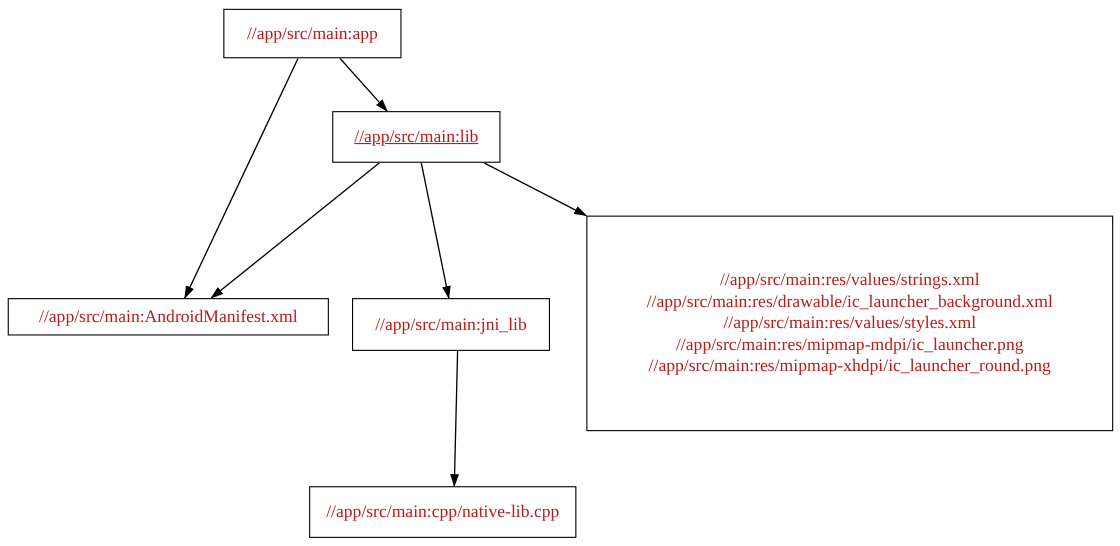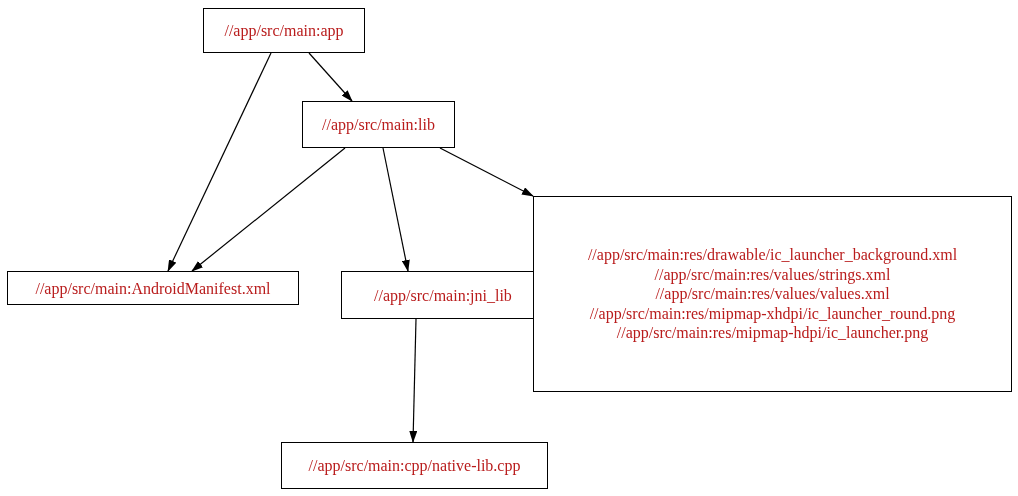--- a/index.html
+++ b/index.html
@@ -35,24 +35,24 @@
     background: #ffffff;
     display: flex;
     align-items: center;
     justify-content: center;
     text-align: center;
     font-size: 16px;
     line-height: 19px;
     white-space: nowrap;
   }
   #node-app       { left: 203px; top: 8px;   width: 162px; height: 45px; }
-  #node-lib       { left: 302px; top: 101px; width: 153px; height: 47px; }
+  #node-lib       { left: 302px; top: 101px; width: 153px; height: 47px; text-decoration: underline; }
   #node-manifest  { left: 7px;   top: 271px; width: 292px; height: 34px; }
-  #node-jni-lib   { left: 341px; top: 271px; width: 204px; height: 48px; }
-  #node-cpp       { left: 281px; top: 442px; width: 267px; height: 47px; }
+  #node-jni-lib   { left: 320px; top: 271px; width: 180px; height: 48px; }
+  #node-cpp       { left: 281px; top: 442px; width: 243px; height: 47px; }
   #node-resources {
     left: 533px; top: 196px; width: 479px; height: 196px;
     flex-direction: column;
     justify-content: center;
     line-height: 19.4px;
   }
   .res-line { width: 100%; }
 </style>
 </head>
 <body>
@@ -83,24 +83,24 @@
 
   <div class="node" id="node-manifest">
     <span>//app/src/main:AndroidManifest.xml</span>
   </div>
 
   <div class="node" id="node-jni-lib">
     <span>//app/src/main:jni_lib</span>
   </div>
 
   <div class="node" id="node-resources">
+    <div class="res-line">//app/src/main:res/values/strings.xml</div>
     <div class="res-line">//app/src/main:res/drawable/ic_launcher_background.xml</div>
-    <div class="res-line">//app/src/main:res/values/strings.xml</div>
-    <div class="res-line">//app/src/main:res/values/values.xml</div>
+    <div class="res-line">//app/src/main:res/values/styles.xml</div>
+    <div class="res-line">//app/src/main:res/mipmap-mdpi/ic_launcher.png</div>
     <div class="res-line">//app/src/main:res/mipmap-xhdpi/ic_launcher_round.png</div>
-    <div class="res-line">//app/src/main:res/mipmap-hdpi/ic_launcher.png</div>
   </div>
 
   <div class="node" id="node-cpp">
     <span>//app/src/main:cpp/native-lib.cpp</span>
   </div>
 
 </div>
 
 </body></html>

